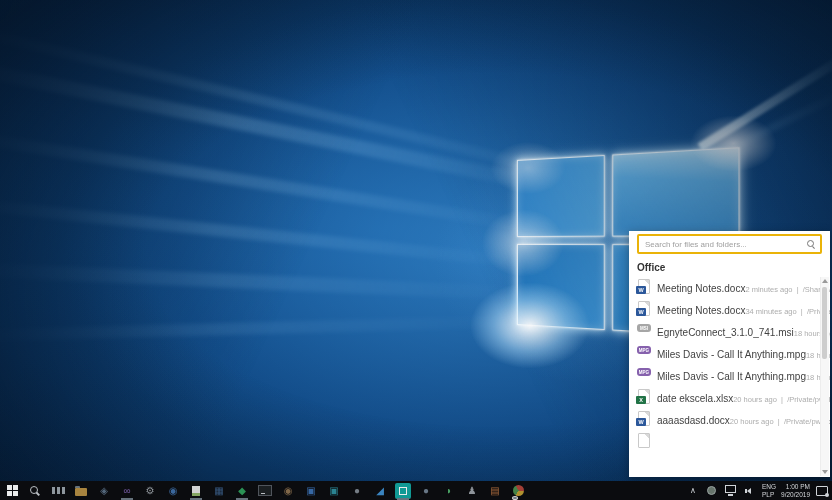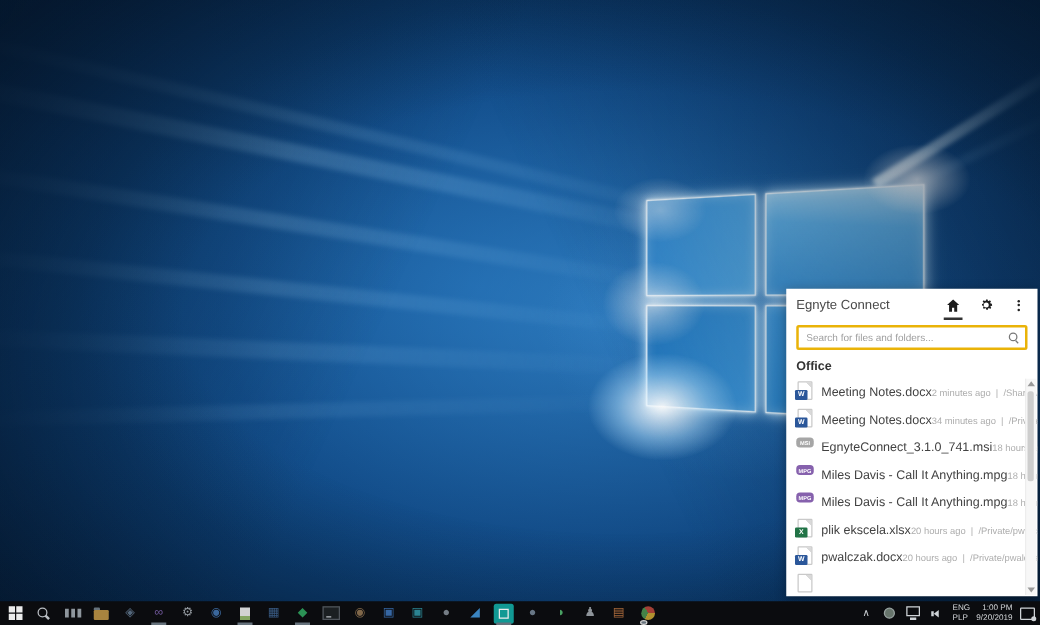--- a/index.html
+++ b/index.html
@@ -149,45 +149,20 @@
     <div class="pane br"></div>
   </div>
   <div class="glow g1"></div>
   <div class="glow g2"></div>
   <div class="glow g3"></div>
   <div class="glow g4"></div>
   <div class="vignette"></div>
 </div>
 
 <div class="panel">
-  <div class="p-header">
-    <span class="p-title">Egnyte Connect</span>
-    <span class="hicons">
-      <span class="hicon active">
-        <svg width="13" height="13" viewBox="0 0 24 24">
-            <path d="M12 3l9 8.2h-3V21h-4.4v-6h-3.2v6H6v-9.8H3z" fill="#1d1d1d"></path>
-          </svg>
-        <span class="ul"></span>
-      </span>
-      <span class="hicon">
-        <svg width="12" height="12" viewBox="0 0 24 24">
-            <path fill="#1d1d1d" d="M12 8a4 4 0 100 8 4 4 0 000-8zm9.4 5.6l-2.1-.4a7 7 0 01-.6 1.5l1.3 1.7-1.8 1.8-1.7-1.3c-.5.3-1 .5-1.5.6l-.4 2.1h-2.6l-.4-2.1c-.5-.1-1-.3-1.5-.6l-1.7 1.3-1.8-1.8 1.3-1.7c-.3-.5-.5-1-.6-1.5l-2.1-.4v-2.6l2.1-.4c.1-.5.3-1 .6-1.5L6.2 6.2 8 4.4l1.7 1.3c.5-.3 1-.5 1.5-.6l.4-2.1h2.6l.4 2.1c.5.1 1 .3 1.5.6l1.7-1.3 1.8 1.8-1.3 1.7c.3.5.5 1 .6 1.5l2.1.4z"></path>
-          </svg>
-        <span class="ul"></span>
-      </span>
-      <span class="hicon">
-        <span class="kebab">
-            <i></i>
-            <i></i>
-            <i></i>
-          </span>
-        <span class="ul"></span>
-      </span>
-    </span>
-  </div>
   <div class="p-search">
     <span class="s-box">
       <input type="text" placeholder="Search for files and folders..." style="">
       <span class="mag"></span>
     </span>
   </div>
   <div class="p-recents">Office</div>
   <div class="p-list">
     <div class="item">
       <span class="ficon">
@@ -219,28 +194,28 @@
       <span class="ficon block">
           <span class="badge" style="background: rgb(134, 97, 173);">MPG</span>
         </span>
       <span class="itext"><span class="iname">Miles Davis - Call It Anything.mpg</span><span class="imeta">18 hours ago  |  /Shared/pit_test_ground</span></span>
     </div>
     <div class="item">
       <span class="ficon">
           <span class="page"></span>
           <span class="badge" style="background: rgb(33, 115, 70);">X</span>
         </span>
-      <span class="itext"><span class="iname">plik ekscela.xlsx</span><span class="imeta">20 hours ago  |  /Private/pwalczak/Micro$oft Office test area</span></span>
+      <span class="itext"><span class="iname">date ekscela.xlsx</span><span class="imeta">20 hours ago  |  /Private/pwalczak/Micro$oft Office test area</span></span>
     </div>
     <div class="item">
       <span class="ficon">
           <span class="page"></span>
           <span class="badge" style="background: rgb(43, 87, 154);">W</span>
         </span>
-      <span class="itext"><span class="iname">pwalczak.docx</span><span class="imeta">20 hours ago  |  /Private/pwalczak/TURBO_TEST</span></span>
+      <span class="itext"><span class="iname">aaaasdasd.docx</span><span class="imeta">20 hours ago  |  /Private/pwalczak/TURBO_TEST</span></span>
     </div>
     <div class="item">
       <span class="ficon">
           <span class="page"></span>
         </span>
       <span class="itext"></span>
     </div>
 
     <div class="scrollbar">
       <span class="sb-track"></span>

